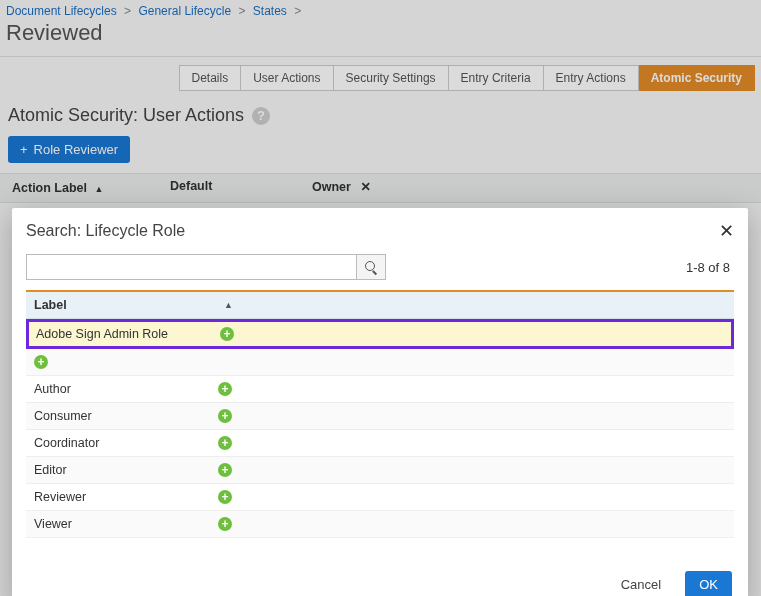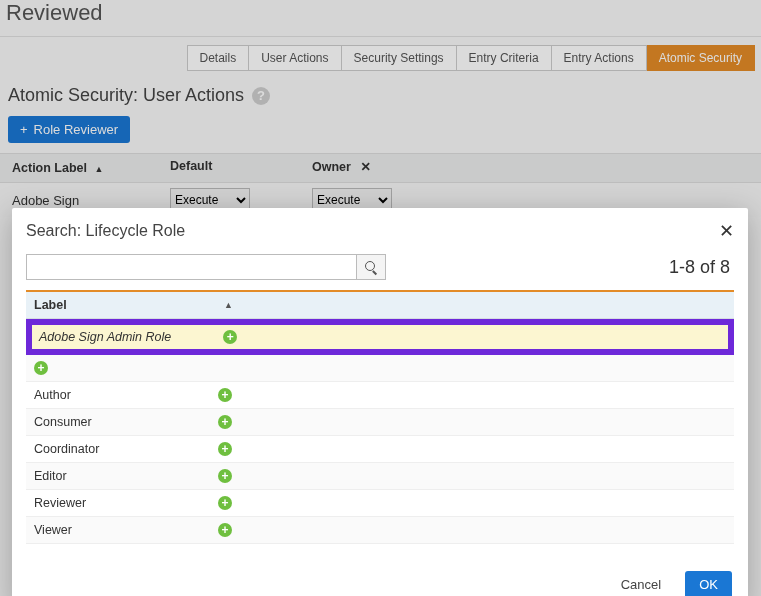--- a/index.html
+++ b/index.html
@@ -59,20 +59,21 @@
     color: #555;
     font-size: 12px;
     padding: 5px 12px;
     cursor: pointer;
   }
   .tab:first-child { border-left:1px solid #ccc; }
   .tab.active {
     background: #e38b27;
     border-color: #e38b27;
     color: #fff;
+    font-weight: bold;
   }
   
   .section-heading {
     display: flex;
     align-items: center;
     gap: 8px;
     padding: 14px 8px 4px 8px;
     font-size: 18px;
     color: #444;
   }
@@ -181,21 +182,21 @@
   .mag::before {
     content:""; position:absolute; width:8px;height:8px;border:1.5px solid #555;border-radius:50%;
     left:0;top:0;
   }
   .mag::after {
     content:""; position:absolute; width:5px;height:1.5px;background:#555;
     left:8px; top:9px; transform:rotate(45deg); transform-origin:left;
   }
   .count-label {
     margin-left:auto;
-    font-size:18px;
+    font-size:13px;
     color:#333;
     padding-right: 4px;
   }
   .orange-bar { height:2px; background:#e38b27; margin: 0 14px; }
   .modal-grid-head {
     display:flex;
     margin: 0 14px;
     background:#e8f1f7;
     border-bottom:1px solid #d6dde2;
     padding: 6px 8px;
@@ -213,23 +214,22 @@
   .role-row {
     display:flex;
     align-items:center;
     padding: 6px 8px;
     border-bottom: 1px solid #eee;
     font-size: 12.5px;
     background:#fff;
   }
   .role-row.selected {
     background:#fcf6d1;
-    border:6px solid #6d28d9;
+    border:3px solid #6d28d9;
     padding:5px 7px;
-    font-style:italic;
   }
   .role-row.alt { background:#fafafa; }
   .role-name { flex: 0 0 184px; color:#333; }
   .add-icon {
     width:14px;height:14px;border-radius:50%;
     background:#6fbf3f;
     display:inline-flex;align-items:center;justify-content:center;
     color:#fff;font-size:12px;font-weight:bold;line-height:1;
     cursor:pointer;
   }
@@ -247,20 +247,28 @@
   .btn-ok {
     background:#1a77d4;color:#fff;border:none;border-radius:3px;
     padding:6px 14px;font-size:13px;cursor:pointer;
   }
 </style>
 </head>
 <body>
 
 <div class="backdrop">
 
+  <div class="breadcrumb">
+    <a href="#">Document Lifecycles</a>
+    <span class="sep">&gt;</span>
+    <a href="#">General Lifecycle</a>
+    <span class="sep">&gt;</span>
+    <a href="#">States</a>
+    <span class="sep">&gt;</span>
+  </div>
 
   <div class="page-title">Reviewed</div>
 
   <div class="hr"></div>
 
   <div class="tabs-row">
     <div class="tabs">
       <div class="tab">Details</div>
       <div class="tab">User Actions</div>
       <div class="tab">Security Settings</div>

